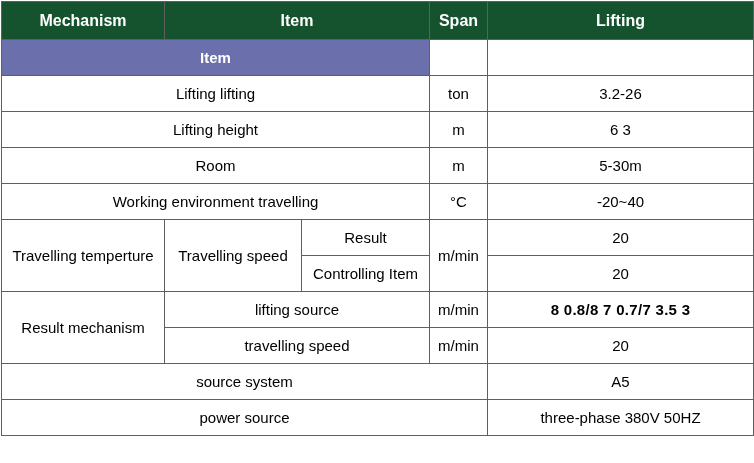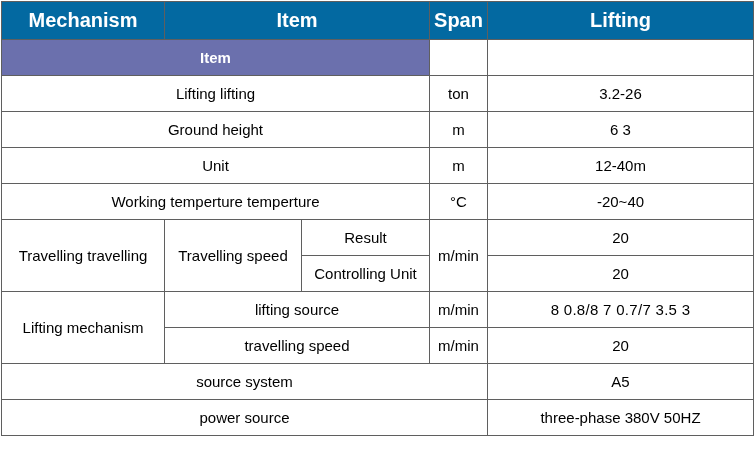--- a/index.html
+++ b/index.html
@@ -22,41 +22,42 @@
   #spec-table td, #spec-table th {
     border: 1px solid #5f5f5f;
     text-align: center;
     vertical-align: middle;
     font-size: 15px;
     padding: 0 4px;
     height: 36px;
     box-sizing: border-box;
   }
   #spec-table thead th {
-    background: #0369a1;
+    background: #14532d;
     color: #ffffff;
     font-weight: bold;
-    font-size: 20px;
+    font-size: 16px;
     height: 38px;
   }
   .band {
     background: #6b70ad;
     color: #ffffff;
     font-weight: bold;
     font-size: 16px;
   }
   .band-empty {
     background: #ffffff;
   }
   .cell-tall {
     height: 46px;
   }
   .result-multi {
     font-size: 15px;
     letter-spacing: 0.3px;
+    font-weight: bold;
   }
   .nowrap { white-space: nowrap; }
 </style>
 </head>
 <body>
 
 <table id="spec-table">
   <colgroup>
     <col style="width:163px">
     <col style="width:137px">
@@ -79,51 +80,51 @@
       <td class="band-empty"></td>
     </tr>
 
     <tr>
       <td colspan="3">Lifting lifting</td>
       <td>ton</td>
       <td>3.2-26</td>
     </tr>
 
     <tr>
-      <td colspan="3">Ground height</td>
+      <td colspan="3">Lifting height</td>
       <td>m</td>
       <td>6  3</td>
     </tr>
 
     <tr>
-      <td colspan="3">Unit</td>
+      <td colspan="3">Room</td>
       <td>m</td>
-      <td>12-40m</td>
+      <td>5-30m</td>
     </tr>
 
     <tr>
-      <td colspan="3">Working temperture temperture</td>
+      <td colspan="3">Working environment travelling</td>
       <td>°C</td>
       <td>-20~40</td>
     </tr>
 
     <tr>
-      <td rowspan="2" class="cell-tall">Travelling travelling</td>
+      <td rowspan="2" class="cell-tall">Travelling temperture</td>
       <td rowspan="2" class="cell-tall">Travelling speed</td>
       <td class="cell-tall">Result</td>
       <td rowspan="2" class="cell-tall">m/min</td>
       <td class="cell-tall">20</td>
     </tr>
     <tr>
-      <td class="cell-tall">Controlling Unit</td>
+      <td class="cell-tall">Controlling Item</td>
       <td class="cell-tall">20</td>
     </tr>
 
     <tr>
-      <td rowspan="2" class="cell-tall">Lifting mechanism</td>
+      <td rowspan="2" class="cell-tall">Result mechanism</td>
       <td colspan="2" class="cell-tall">lifting source</td>
       <td class="cell-tall">m/min</td>
       <td class="cell-tall result-multi nowrap">8   0.8/8        7  0.7/7       3.5        3</td>
     </tr>
     <tr>
       <td colspan="2" class="cell-tall">travelling speed</td>
       <td class="cell-tall">m/min</td>
       <td class="cell-tall">20</td>
     </tr>
 

